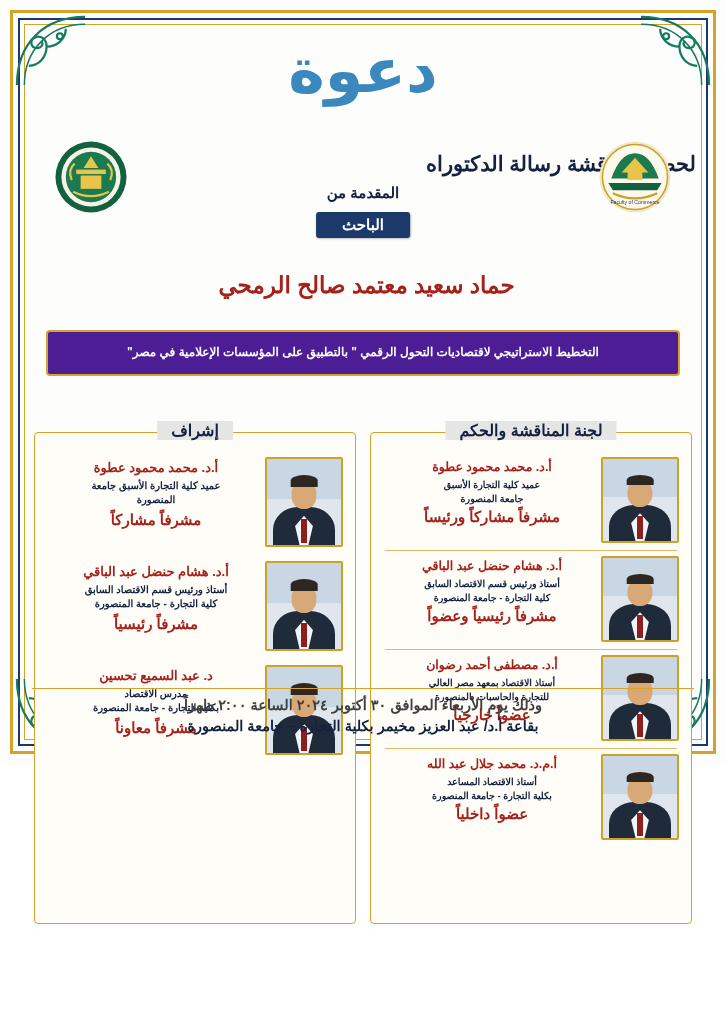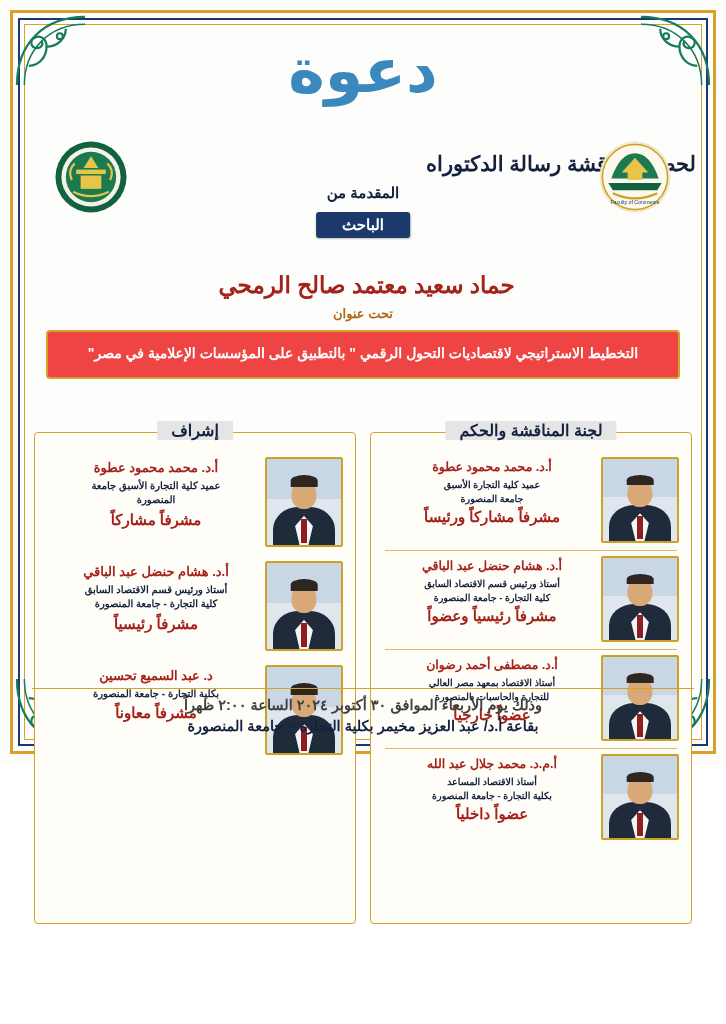--- a/index.html
+++ b/index.html
@@ -83,26 +83,26 @@
     position:absolute;left:47px;right:40px;top:272px;text-align:center;
     font-size:23px;font-weight:bold;color:#a5221c;
     letter-spacing:0;
   }
   .under-title{
     position:absolute;left:0;right:0;top:306px;text-align:center;
     font-size:13px;color:#b06a16;font-weight:bold;
   }
   .title-box{
     position:absolute;left:46px;right:46px;top:330px;
-    background:#ef4444;color:#ffffff;
+    background:#4c1d95;color:#ffffff;
     border:2px solid #d8a22a;
     border-radius:4px;
     padding:11px 14px 13px;
     text-align:center;
-    font-size:14px;font-weight:bold;line-height:1.5;
+    font-size:12px;font-weight:bold;line-height:1.5;
     box-sizing:border-box;
   }
 
   
   .columns{
     position:absolute;left:34px;right:34px;top:432px;height:492px;
     display:flex;flex-direction:row;gap:14px;
   }
   .col{
     position:relative;flex:1;
@@ -266,21 +266,20 @@
         <path d="M50 24 l18 20 H32z" fill="#e8c54a"></path>
         <rect x="40" y="40" width="20" height="14" fill="#e8c54a"></rect>
         <path d="M14 58 h72 l-6 10 H20z" fill="#12613f"></path>
         <path d="M20 72 q30 14 60 0" stroke="#c9a227" stroke-width="3" fill="none"></path>
         <text x="50" y="86" font-size="7" text-anchor="middle" fill="#1b3a6b" font-family="Liberation Sans, sans-serif">Faculty of Commerce</text>
       </svg>
     </div>
   </div>
 
   <div class="researcher-name">حماد سعيد معتمد صالح الرمحي</div>
-  <div class="under-title">تحت عنوان</div>
   <div class="title-box">التخطيط الاستراتيجي لاقتصاديات التحول الرقمي " بالتطبيق على المؤسسات الإعلامية في مصر"</div>
 
   <div class="columns">
 
     <div class="col committee-col">
       <div class="col-heading">لجنة المناقشة والحكم</div>
 
       <div class="person">
         <div class="photo">
           <div class="bg"></div>
@@ -401,20 +400,21 @@
           <div class="bg"></div>
             <div class="wall"></div>
             <div class="suit"></div>
             <div class="shirt"></div>
             <div class="tie"></div>
             <div class="head"></div>
             <div class="hair"></div>
         </div>
         <div class="ptext">
           <div class="pname">د. عبد السميع تحسين</div>
+          <div class="prole">مدرس الاقتصاد</div>
           <div class="prole">بكلية التجارة - جامعة المنصورة</div>
           <div class="ptag">مشرفاً معاوناً</div>
         </div>
       </div>
     </div>
   </div>
 
   <div class="footer">
     <div class="l1">وذلك يوم الأربعاء الموافق ٣٠ أكتوبر ٢٠٢٤ الساعة ٢:٠٠ ظهراً</div>
     <div class="l2">بقاعة أ.د/ عبد العزيز مخيمر بكلية التجارة – جامعة المنصورة</div>

